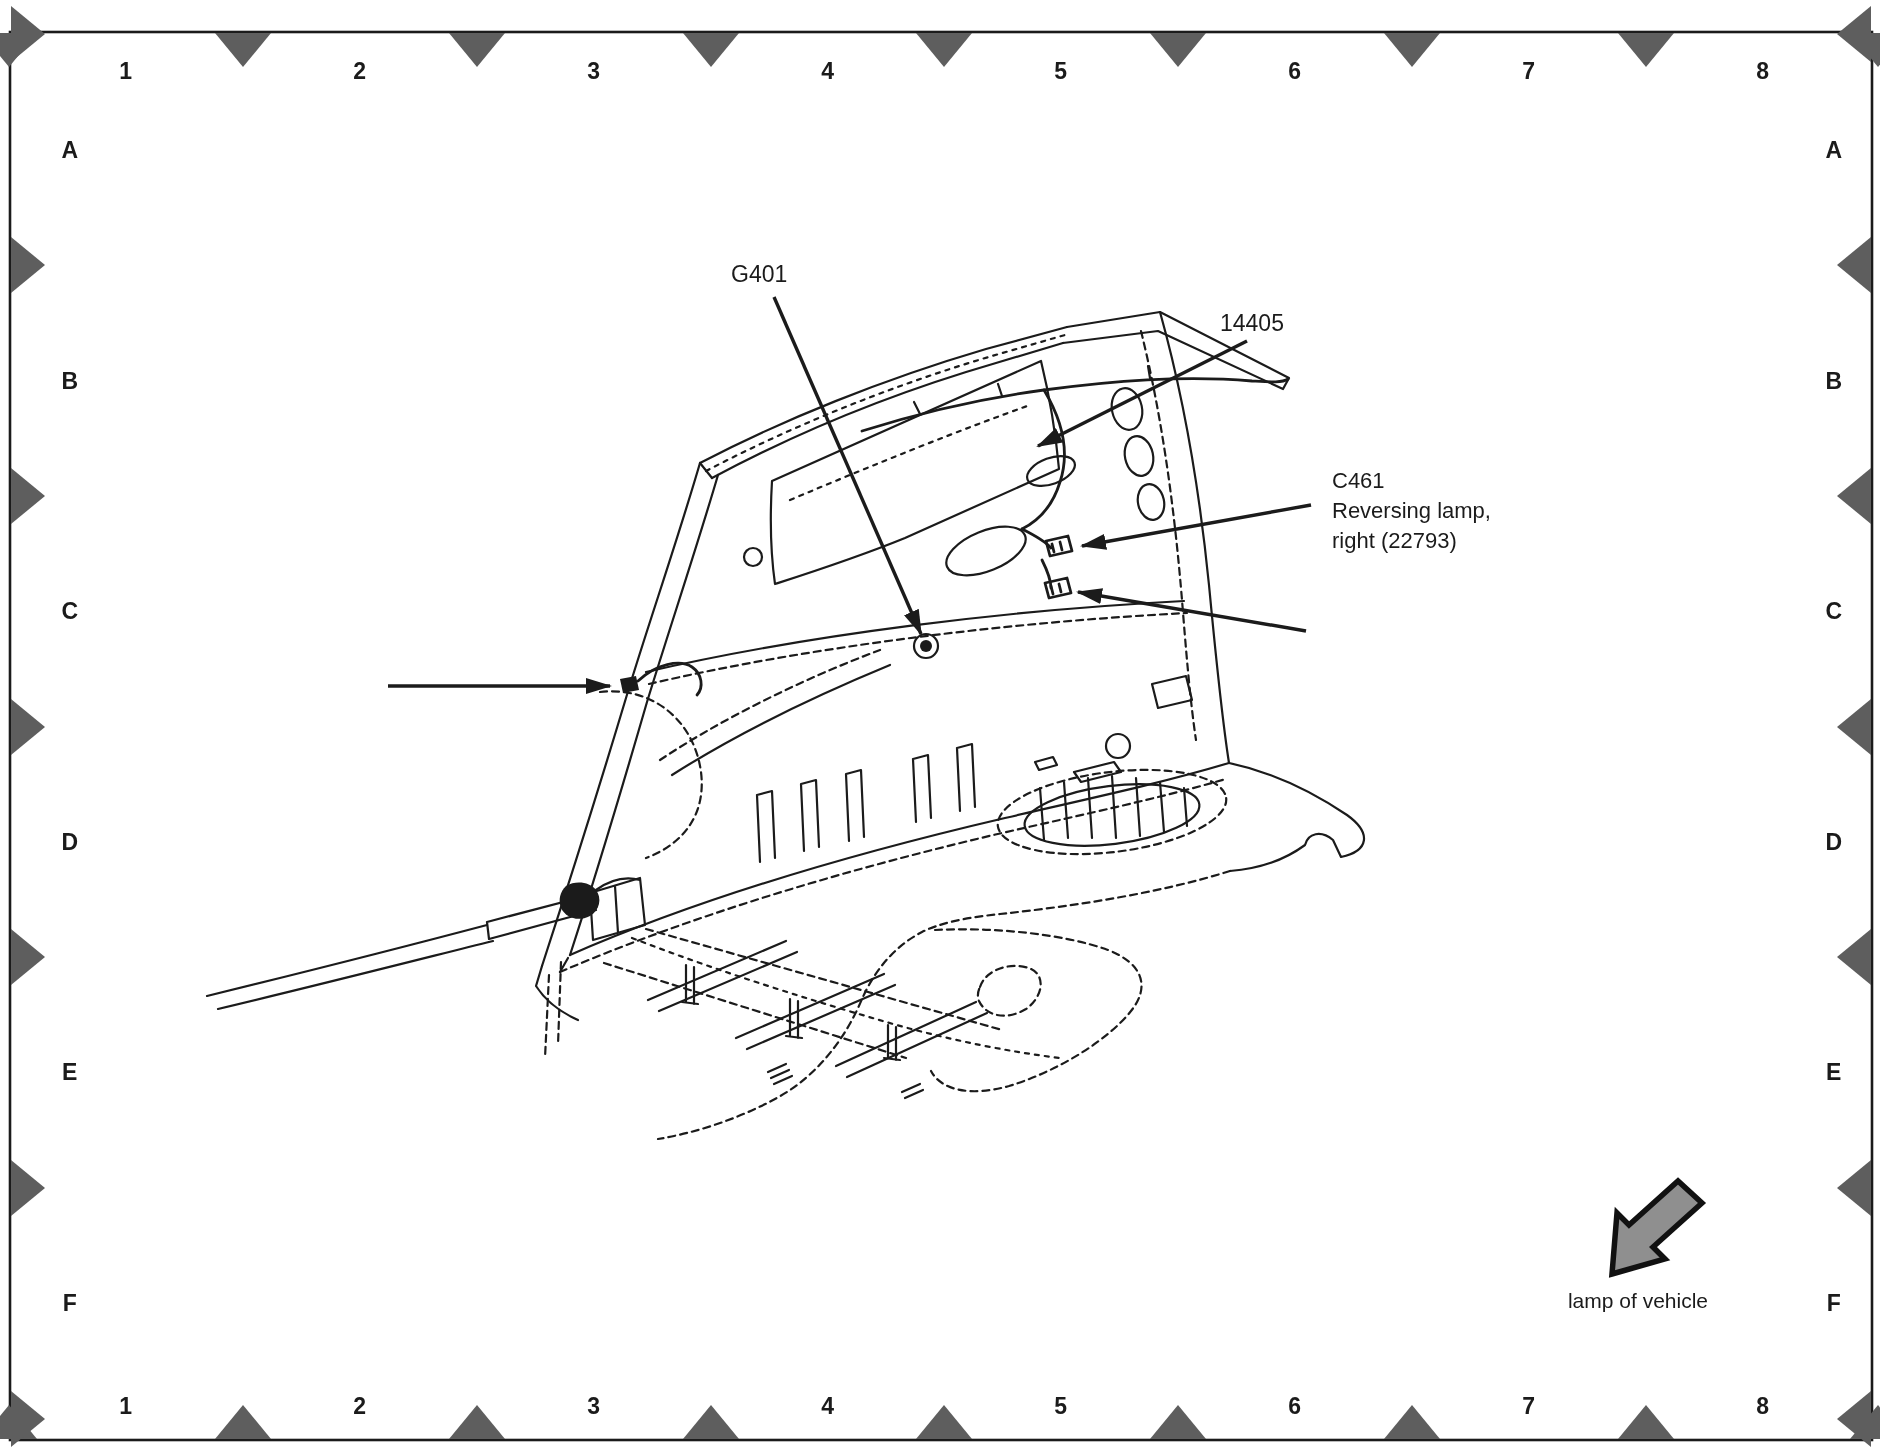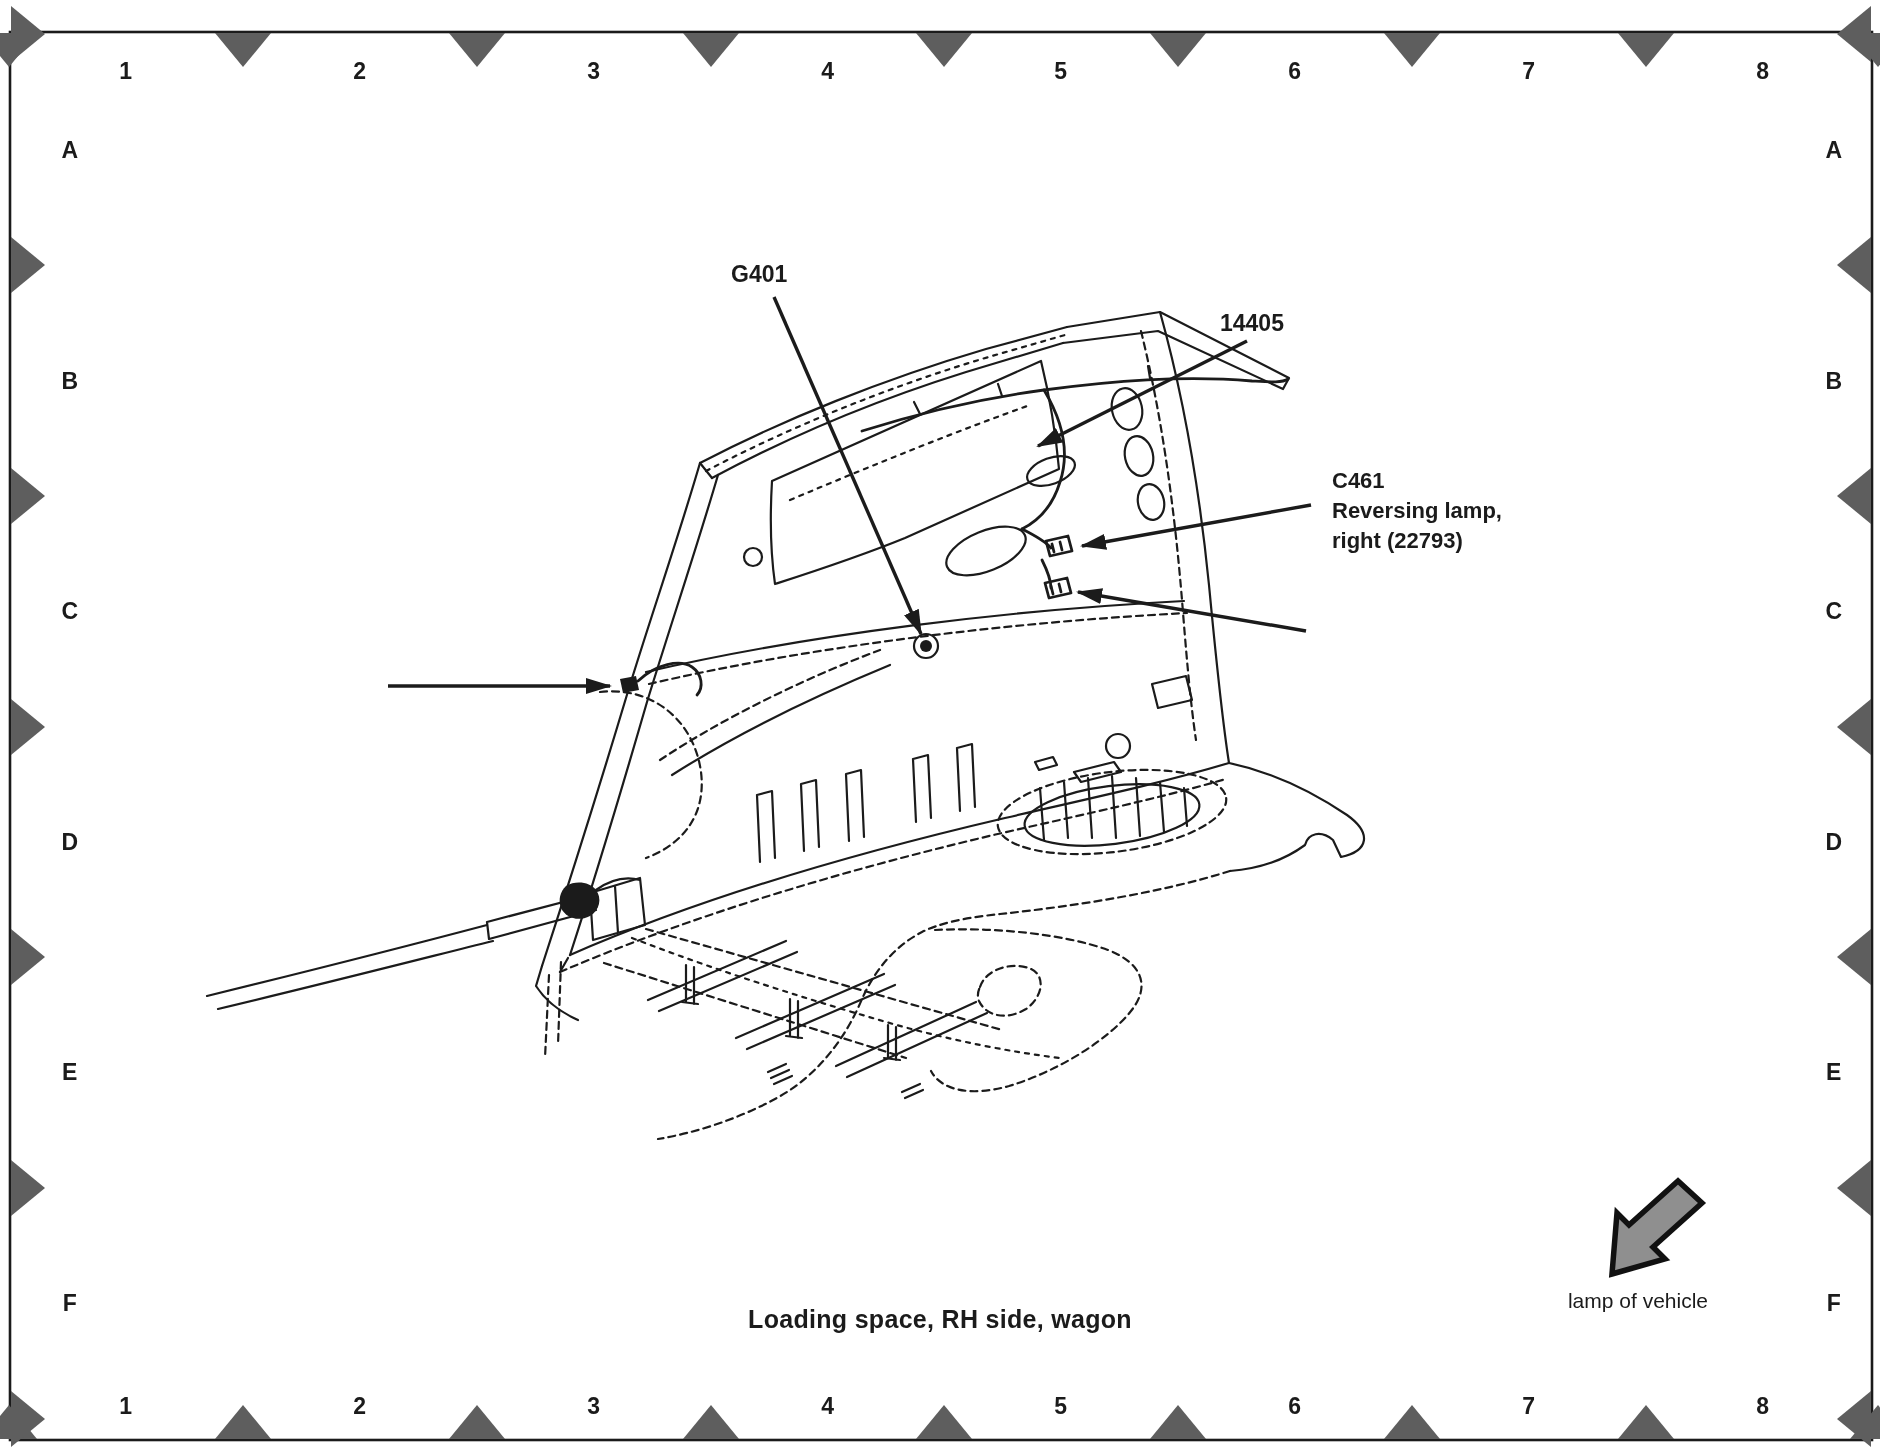--- a/index.html
+++ b/index.html
@@ -21,21 +21,20 @@
     position:absolute;
     transform:translate(-50%,-50%);
     font-size:23px;font-weight:bold;
     letter-spacing:0.5px;
     white-space:nowrap;
   }
   .callout{
     position:absolute;
     font-size:22px;line-height:30px;
     white-space:nowrap;
-    font-weight:bold;
   }
   .callout.code-only{font-size:23px;}
   .callout.right{text-align:right;}
   .caption{
     position:absolute;
     left:630px;top:1305px;width:620px;
     text-align:center;
     font-size:25px;font-weight:bold;
     letter-spacing:0.3px;
   }
@@ -252,17 +251,16 @@
   <div class="callout code-only" style="left:1220px;top:308px">14405</div>
 
   <div class="callout" style="left:1332px;top:466px">
     <div>C461</div>
     <div>Reversing lamp,</div>
     <div>right (22793)</div>
   </div>
 
 
 
-  <div class="caption">Loading space, RH side, wagon</div>
 
   <div class="front-label">lamp of vehicle</div>
 
 </div>
 
 </body></html>

